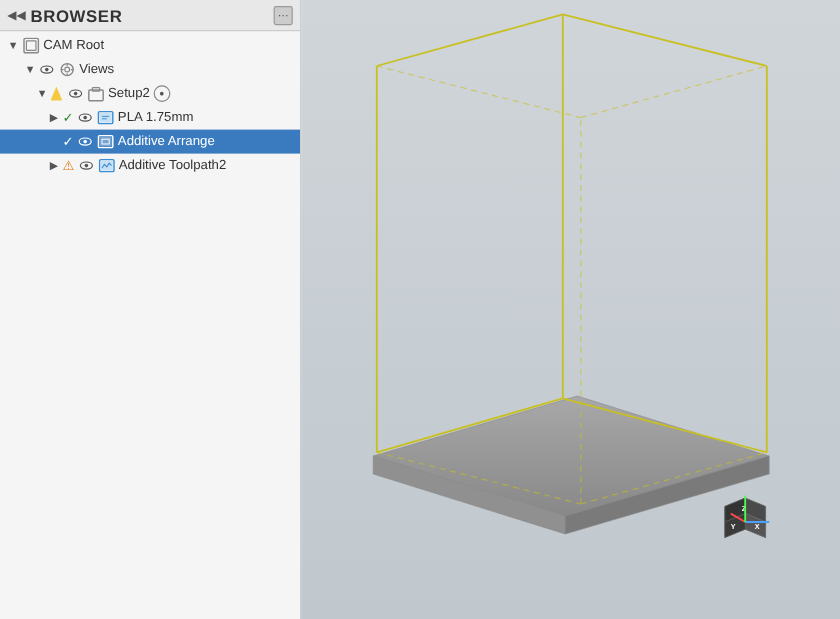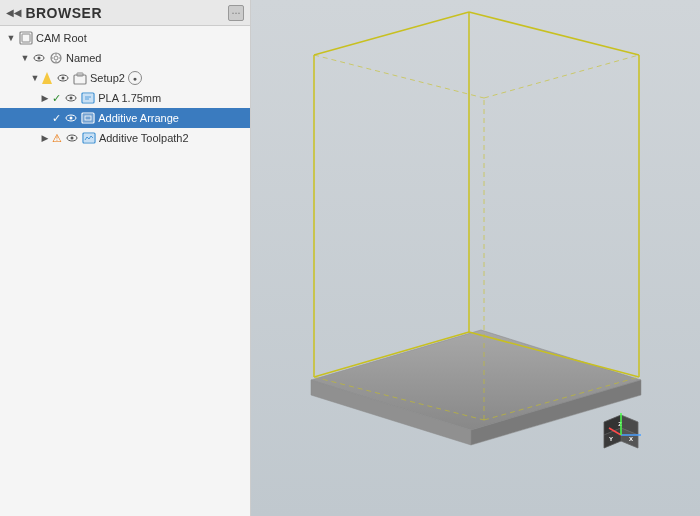--- a/index.html
+++ b/index.html
@@ -231,21 +231,21 @@
           <svg width="14" height="14" viewBox="0 0 14 14">
               <circle cx="7" cy="7" r="5" fill="none" stroke="#888" stroke-width="1.2"></circle>
               <circle cx="7" cy="7" r="2" fill="none" stroke="#888" stroke-width="1"></circle>
               <line x1="7" y1="2" x2="7" y2="4" stroke="#888" stroke-width="1"></line>
               <line x1="7" y1="10" x2="7" y2="12" stroke="#888" stroke-width="1"></line>
               <line x1="2" y1="7" x2="4" y2="7" stroke="#888" stroke-width="1"></line>
               <line x1="10" y1="7" x2="12" y2="7" stroke="#888" stroke-width="1"></line>
             </svg>
         </span>
       </span>
-      <span class="item-label">Named</span>
+      <span class="item-label">Views</span>
     </div>
 
     <div class="tree-item">
       <span class="indent" style="width:28px"></span>
       <span class="expand-btn expanded"></span>
       <span class="item-icons">
         <span style="display:inline-block;width:10px;height:12px;background:#f5c842;clip-path:polygon(50% 0%, 100% 100%, 0% 100%);margin-right:2px;flex-shrink:0;"></span>
         <span class="icon-eye">
           <svg viewBox="0 0 12 8">
               <ellipse cx="6" cy="4" rx="5" ry="3" fill="none" stroke="#555" stroke-width="1"></ellipse>

